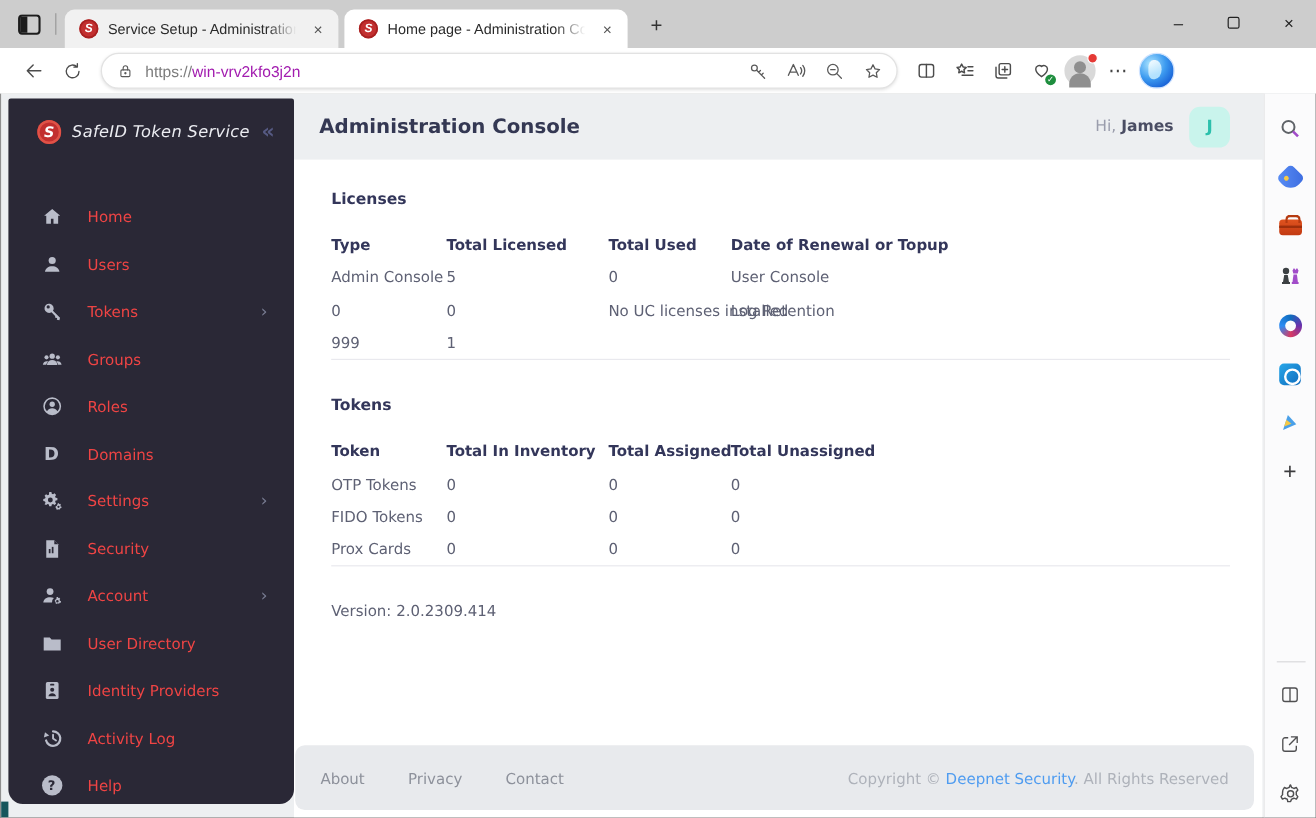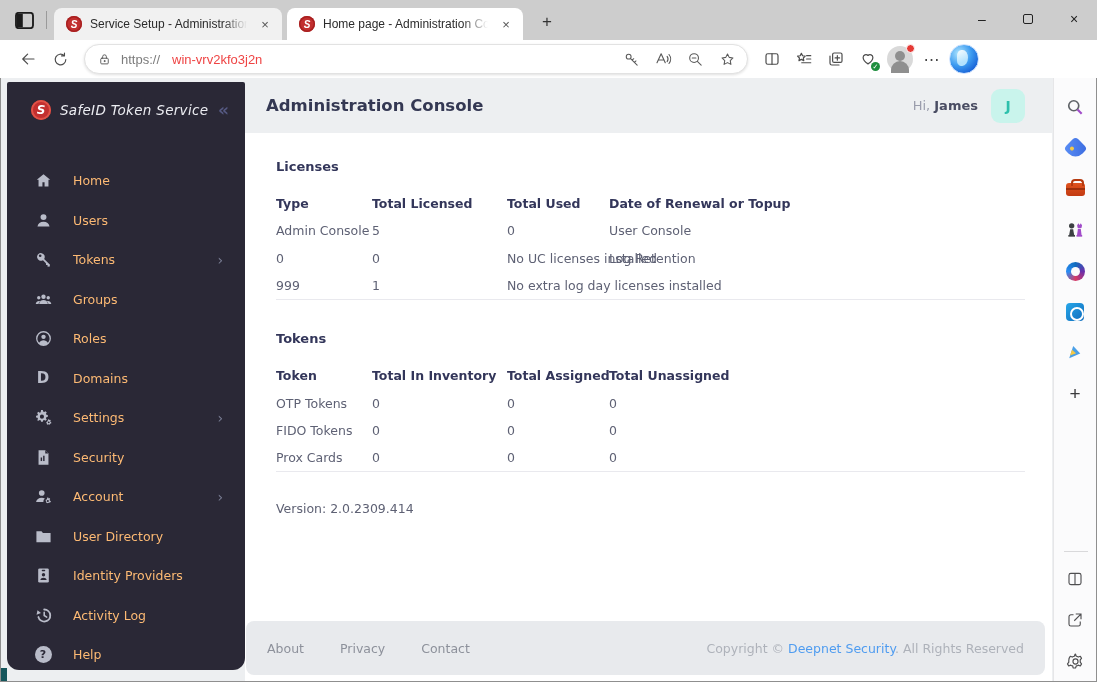--- a/index.html
+++ b/index.html
@@ -26,21 +26,21 @@
   .win-btn{ width:46px; height:38px; display:flex; align-items:center; justify-content:center; color:#222; font-size:14px; cursor:pointer; }
   .win-btn .sq{ width:10px; height:10px; border:1.2px solid #222; border-radius:2px; }
   
   .toolbar{ position:absolute; top:40px; left:0; right:0; height:38px; background:#fff; display:flex; align-items:center; padding:0 6px 0 12px; }
   .tb-btn{ width:32px; height:30px; display:flex; align-items:center; justify-content:center; border-radius:5px; cursor:pointer; }
   .tb-btn svg{ stroke:#4c4c4c; fill:none; stroke-width:1.6; stroke-linecap:round; stroke-linejoin:round; }
   .addr{ flex:0 0 664px; height:30px; margin:0 8px; background:#fff; border:1px solid #e2e2e2; box-shadow:0 1px 3px rgba(0,0,0,.13); border-radius:15px; display:flex; align-items:center; padding:0 4px 0 12px; }
   .addr svg{ stroke:#5a5a5a; fill:none; stroke-width:1.5; stroke-linecap:round; }
   .url{ flex:1; font-size:13px; margin-left:9px; white-space:nowrap; overflow:hidden; }
   .url .scheme{ color:#7c7c7c; }
-  .url .host{ color:#ef4444;margin-left:12px; }
+  .url .host{ color:#a21caf; }
   .avatar-btn{ position:relative; width:26px; height:26px; border-radius:50%; background:#d9d9d9; overflow:visible; cursor:pointer; }
   .avatar-btn .head{ position:absolute; left:8px; top:5px; width:10px; height:10px; border-radius:50%; background:#8f8f8f; }
   .avatar-btn .body{ position:absolute; left:4px; top:15px; width:18px; height:12px; border-radius:9px 9px 0 0; background:#8f8f8f; }
   .avatar-btn .dot{ position:absolute; right:-2px; top:-2px; width:9px; height:9px; border-radius:50%; background:#e53935; border:1.5px solid #fff; }
   .copilot{ width:30px; height:30px; border-radius:50%; background:radial-gradient(circle at 32% 30%, #aee6ff, #3d9bf0 45%, #1760d6 80%); border:1px solid #cfe3ff; position:relative; cursor:pointer; }
   .copilot::after{ content:""; position:absolute; left:7px; top:5px; width:11px; height:16px; border-radius:45% 55% 60% 40%; background:linear-gradient(160deg,#ffffff,#bfe9ff 70%); opacity:.9; }
   .ellipsis{ font-size:16px; color:#444; letter-spacing:1px; }
   .green-dot{ position:absolute; right:4px; bottom:3px; width:9px; height:9px; background:#1e8e3e; border-radius:50%; color:#fff; font-size:7px; line-height:9px; text-align:center; }
   
   .page{ position:absolute; top:78px; left:1px; right:1px; bottom:1px; background:#edeff1; font-family:"DejaVu Sans", sans-serif; }
@@ -66,21 +66,21 @@
   
   .app-side{ position:absolute; left:6px; top:4px; width:238px; height:588px; background:#2a2836; border-radius:2px 2px 12px 12px; color:#c6c8d2; }
   .brand{ display:flex; align-items:center; padding:18px 16px 0 24px; }
   .brand-logo{ width:20px; height:20px; min-width:20px; border-radius:50%; background:#c22f2f; box-shadow:inset 0 0 0 2px #e05247; color:#fff; font-weight:bold; font-style:italic; font-size:12px; display:flex; align-items:center; justify-content:center; }
   .brand-name{ font-size:13.5px; font-style:italic; font-weight:normal; color:#ecedf2; margin-left:9px; letter-spacing:.3px; white-space:nowrap; }
   .collapse{ margin-left:auto; color:#565a83; font-size:17px; font-weight:bold; cursor:pointer; }
   .nav{ position:absolute; top:79px; left:0; right:0; }
   .nav-item{ height:39.5px; display:flex; align-items:center; padding:0 22px 0 27px; cursor:pointer; }
   .nav-ic{ width:18px; min-width:18px; height:18px; display:flex; align-items:center; justify-content:center; color:#b9bcc9; }
   .nav-ic svg{ fill:currentColor; width:17px; height:17px; }
-  .nav-label{ margin-left:21px; font-size:12.5px; color:#fdba74; white-space:nowrap; }
+  .nav-label{ margin-left:21px; font-size:12.5px; color:#ef4444; white-space:nowrap; }
   .nav-chev{ margin-left:auto; color:#787c92; font-size:14px; }
   .ic-d{ font-weight:bold; font-size:15px; color:#b9bcc9; }
   .ic-help{ width:17px; height:17px; border-radius:50%; background:#b9bcc9; color:#2a2836; font-size:11px; font-weight:bold; display:flex; align-items:center; justify-content:center; }
   
   .main{ position:absolute; left:244px; right:44px; top:0; bottom:0; }
   .app-header{ position:absolute; top:0; left:0; right:0; height:55px; display:flex; align-items:center; padding:0 27px 0 21px; }
   .page-title{ font-size:16.5px; font-weight:700; color:#343853; }
   .greeting{ margin-left:auto; font-size:13px; color:#9a9dac; }
   .greeting b{ color:#4a4d63; }
   .user-avatar{ width:34px; height:34px; border-radius:9px; background:#c9f4ec; color:#2cc0ac; font-weight:bold; font-size:14px; display:flex; align-items:center; justify-content:center; margin-left:13px; cursor:pointer; }
@@ -427,21 +427,20 @@
             <div>0</div>
 
             <div>User Console</div>
             <div>0</div>
             <div>0</div>
             <div>No UC licenses installed</div>
 
             <div>Log Retention</div>
             <div>999</div>
             <div>1</div>
-            <div>No extra log day licenses installed</div>
           </div>
         </div>
 
         <div class="section second">
           <div class="sec-heading">Tokens</div>
           <div class="tbl">
             <div class="th">Token</div>
             <div class="th">Total In Inventory</div>
             <div class="th">Total Assigned</div>
             <div class="th">Total Unassigned</div>

